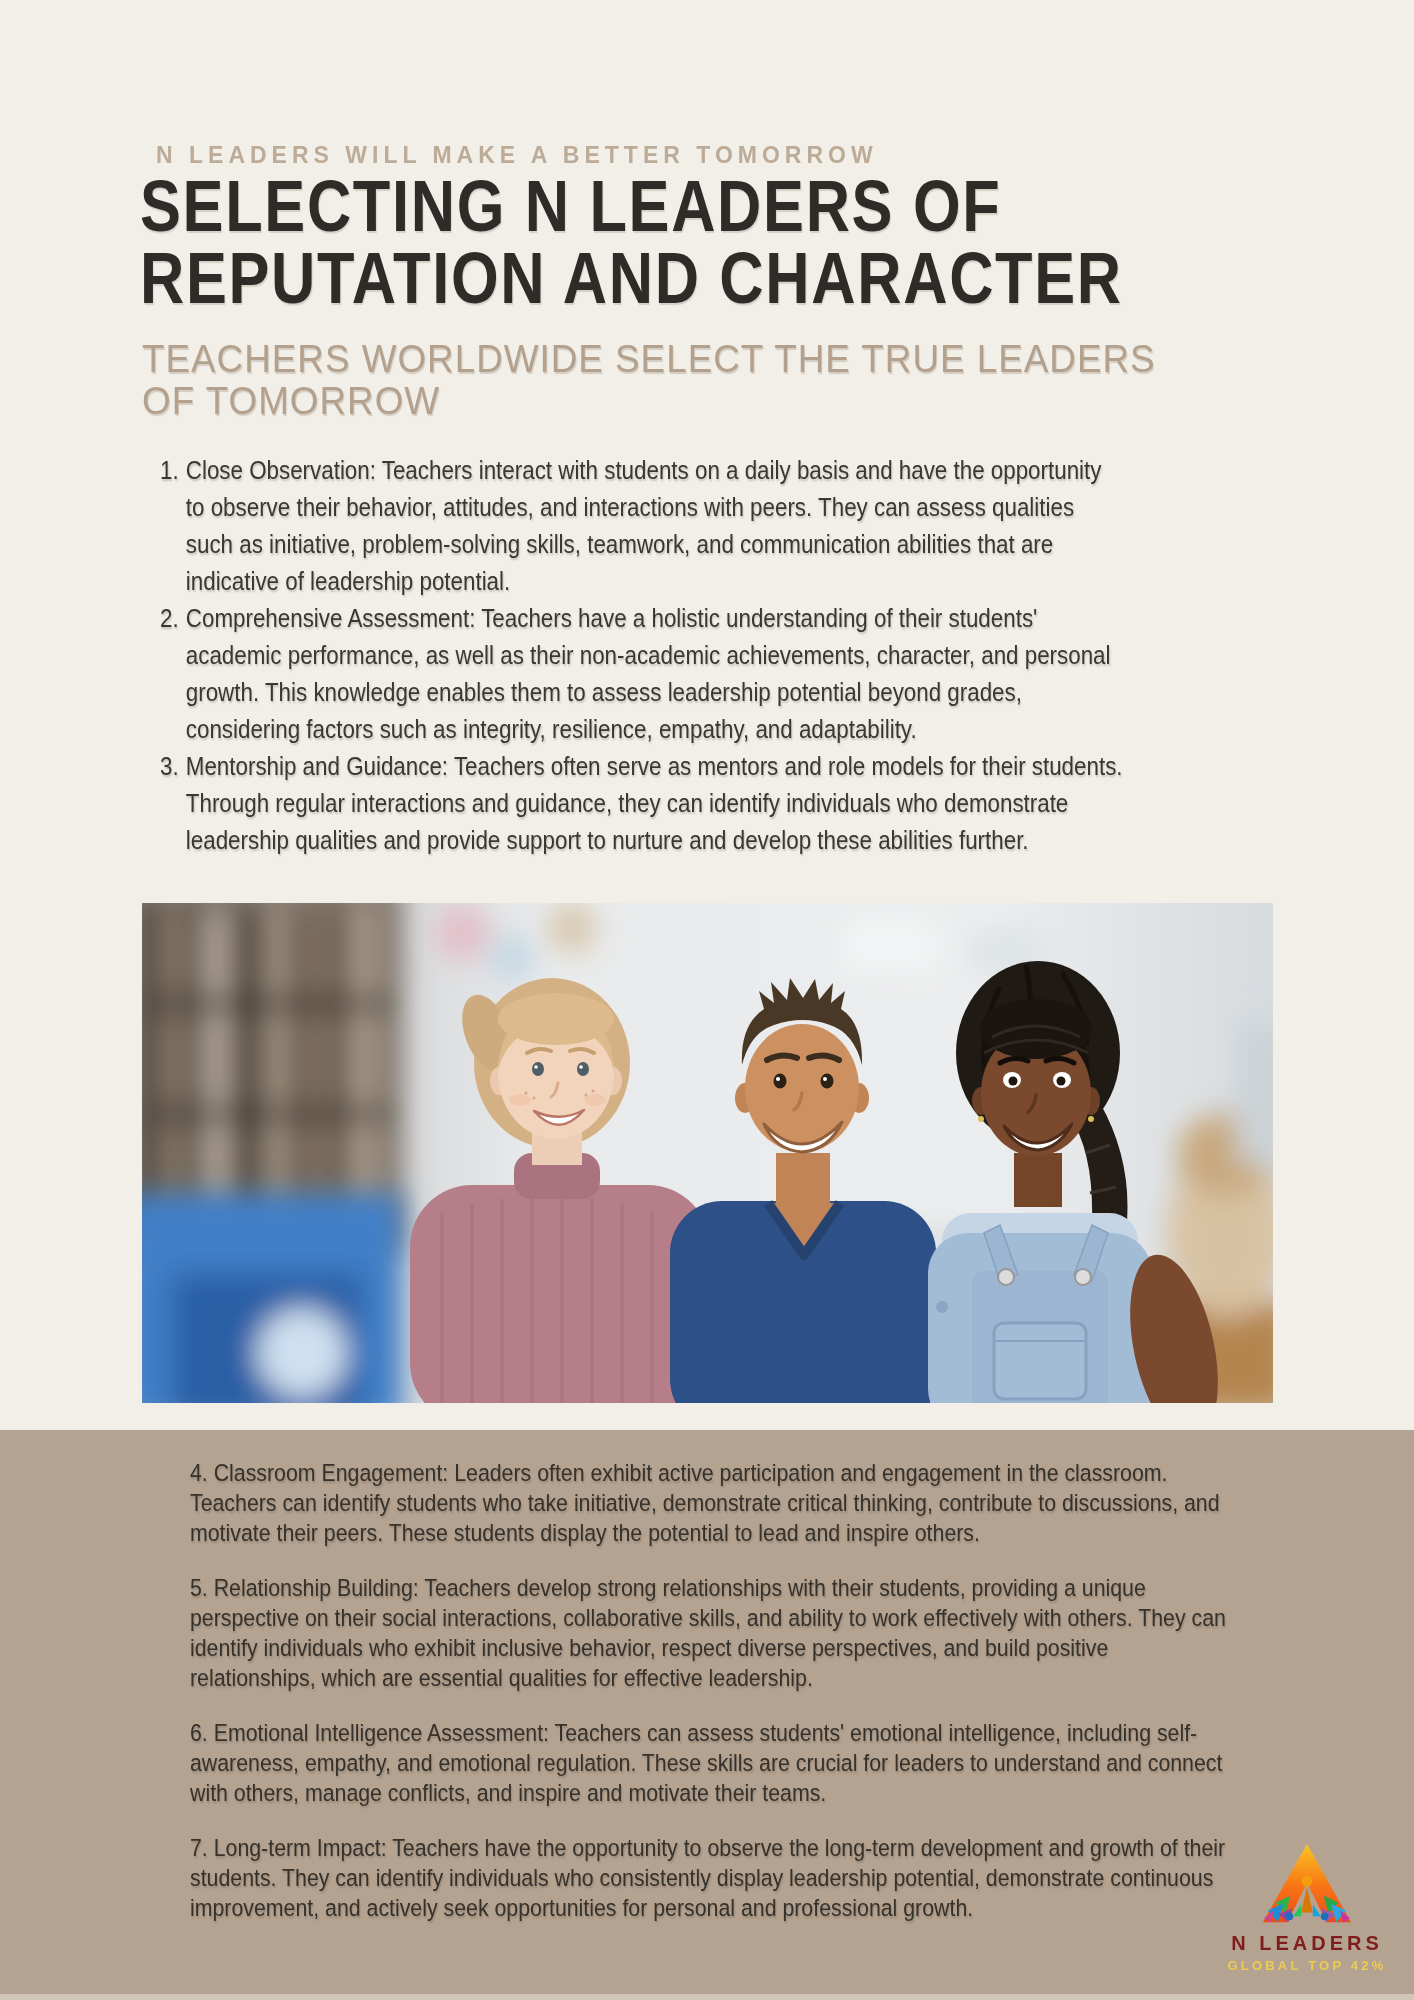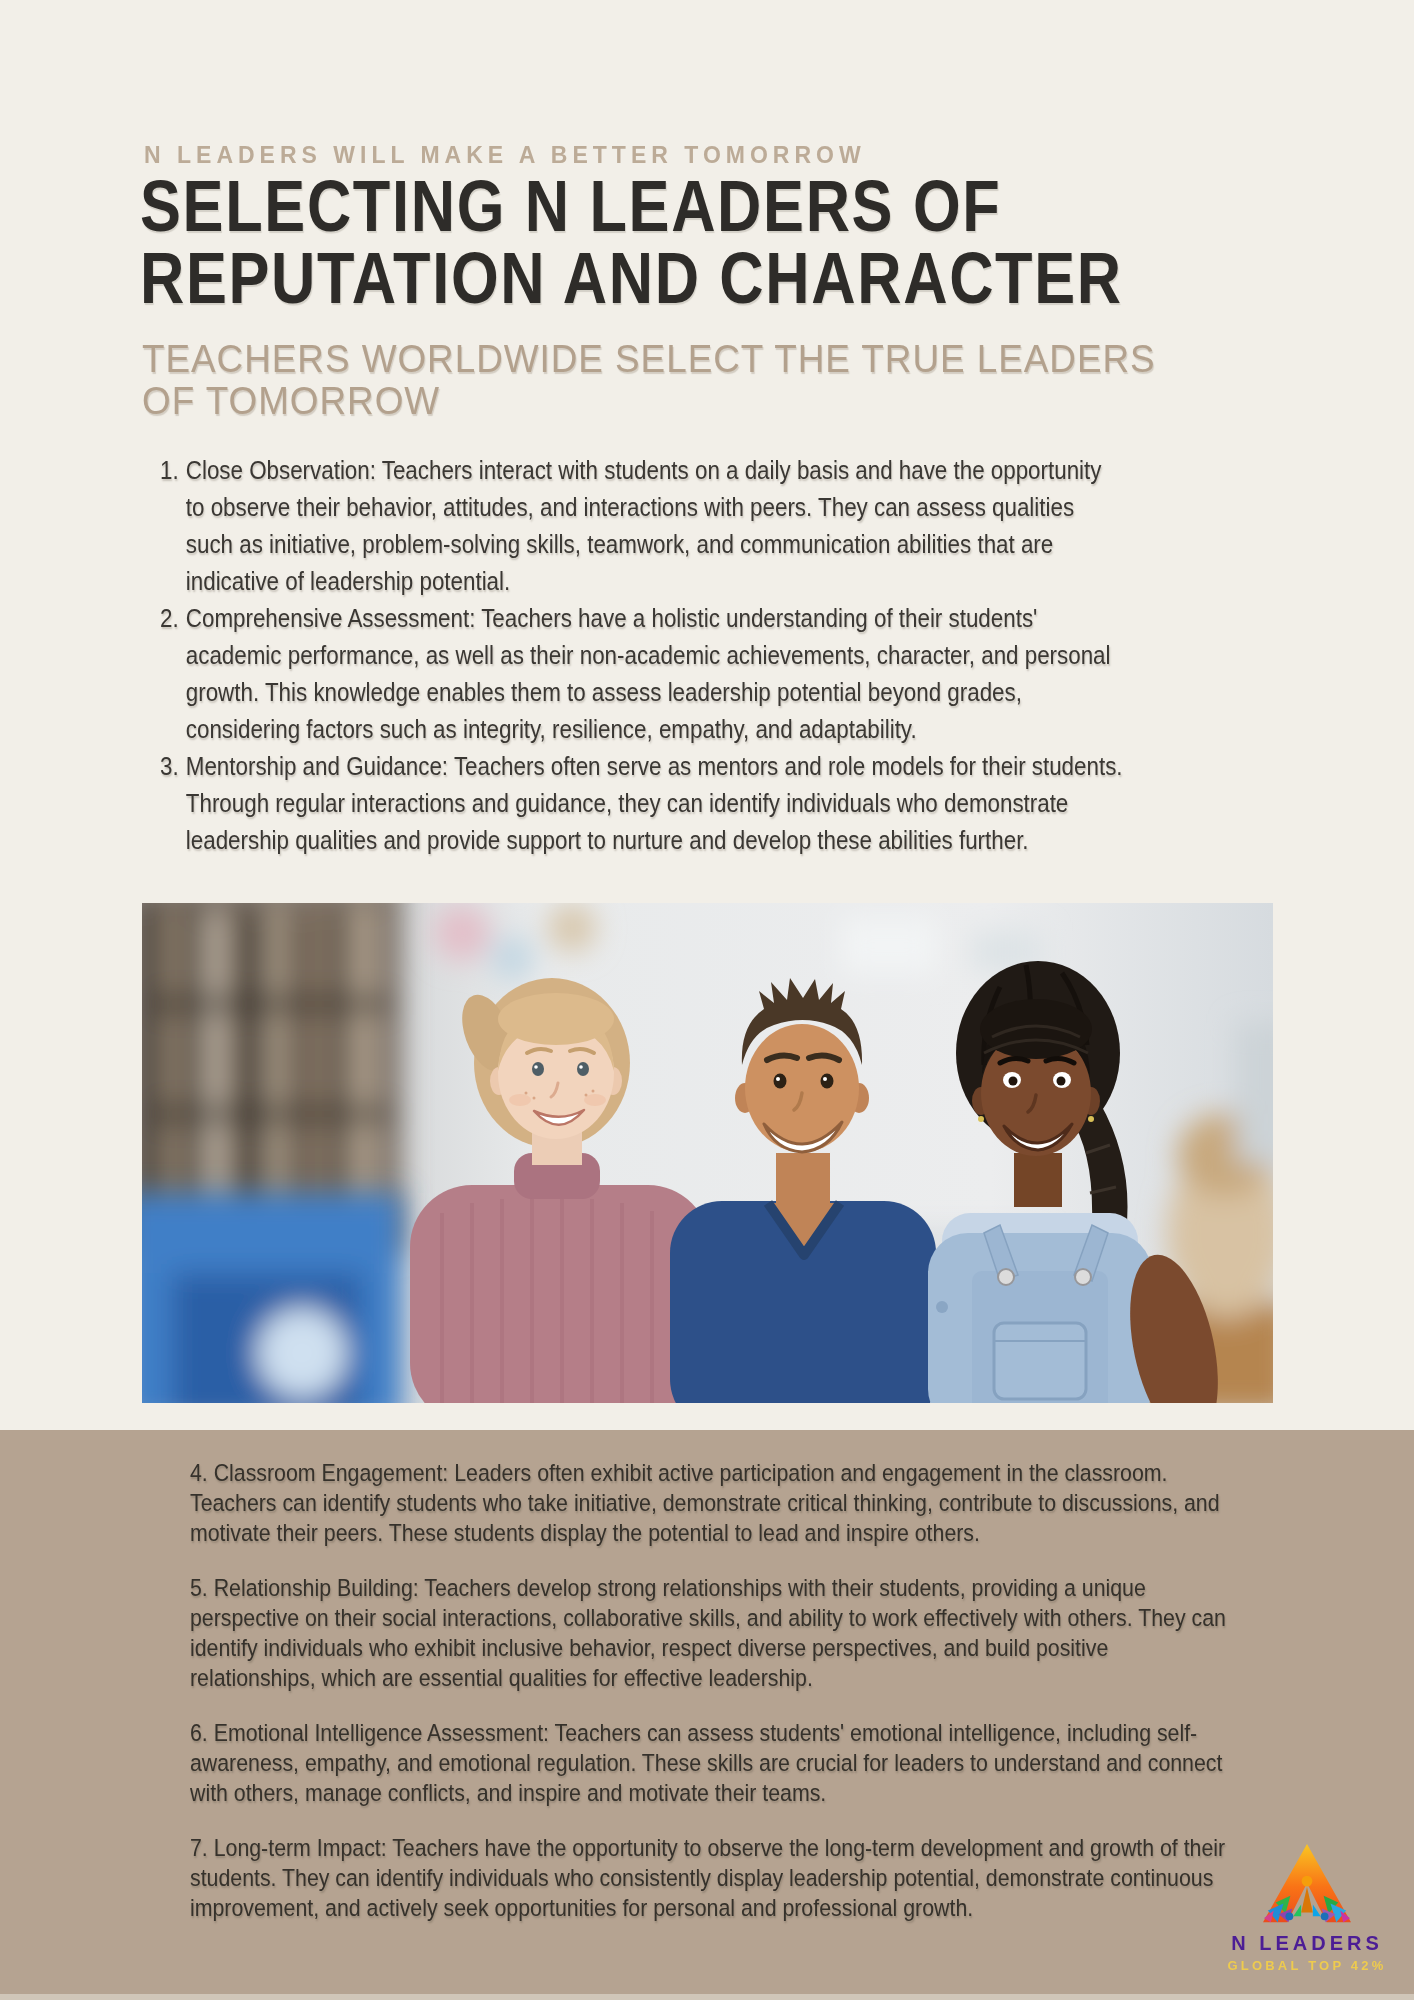--- a/index.html
+++ b/index.html
@@ -3,21 +3,21 @@
 <meta charset="utf-8">
 <style>
   html,body { margin:0; padding:0; background:#777; }
   .page {
     position:relative; width:1414px; height:2000px; overflow:hidden;
     background:#f2efe8; font-family:"Liberation Sans", sans-serif;
     margin:0 auto;
   }
   
   .eyebrow {
-    position:absolute; left:144px; top:142px;
+    position:absolute; left:156px; top:142px;
     font-size:23px; font-weight:700; letter-spacing:5px; color:#bcab97;
     white-space:nowrap;
   }
   .title {
     position:absolute; left:140px; top:170px; margin:0;
     font-size:73px; line-height:72px; font-weight:700; letter-spacing:2px;
     color:#2e2c29; white-space:nowrap;
     transform:scaleX(0.84); transform-origin:left top;
     text-shadow:1px 2px 1px rgba(80,70,55,0.18);
   }
@@ -55,21 +55,21 @@
     position:absolute; left:190px; top:28px; width:1200px;
     transform:scaleX(0.87); transform-origin:left top;
     font-size:24.5px; line-height:30px; color:#35312b;
     text-shadow:1px 2px 2px rgba(70,60,48,0.28);
   }
   .bottomlist .para { margin:0 0 25px 0; }
   
   .logo { position:absolute; left:1222px; top:412px; width:170px; text-align:center; }
   .logo svg { display:block; width:100px; height:88px; margin:0 auto 2px auto; }
   .logo .brand {
-    font-size:20px; font-weight:700; letter-spacing:4px; color:#4c1d95; white-space:nowrap;
+    font-size:20px; font-weight:700; letter-spacing:4px; color:#7f1d1d; white-space:nowrap;
   }
   .logo .tagline {
     font-size:13px; font-weight:700; letter-spacing:3.2px; color:#eecb4e;
     margin-top:3px; white-space:nowrap;
   }
   .footer-strip {
     position:absolute; left:0; bottom:0; width:100%; height:6px; background:#d0c6b8;
   }
 </style>
 </head>

